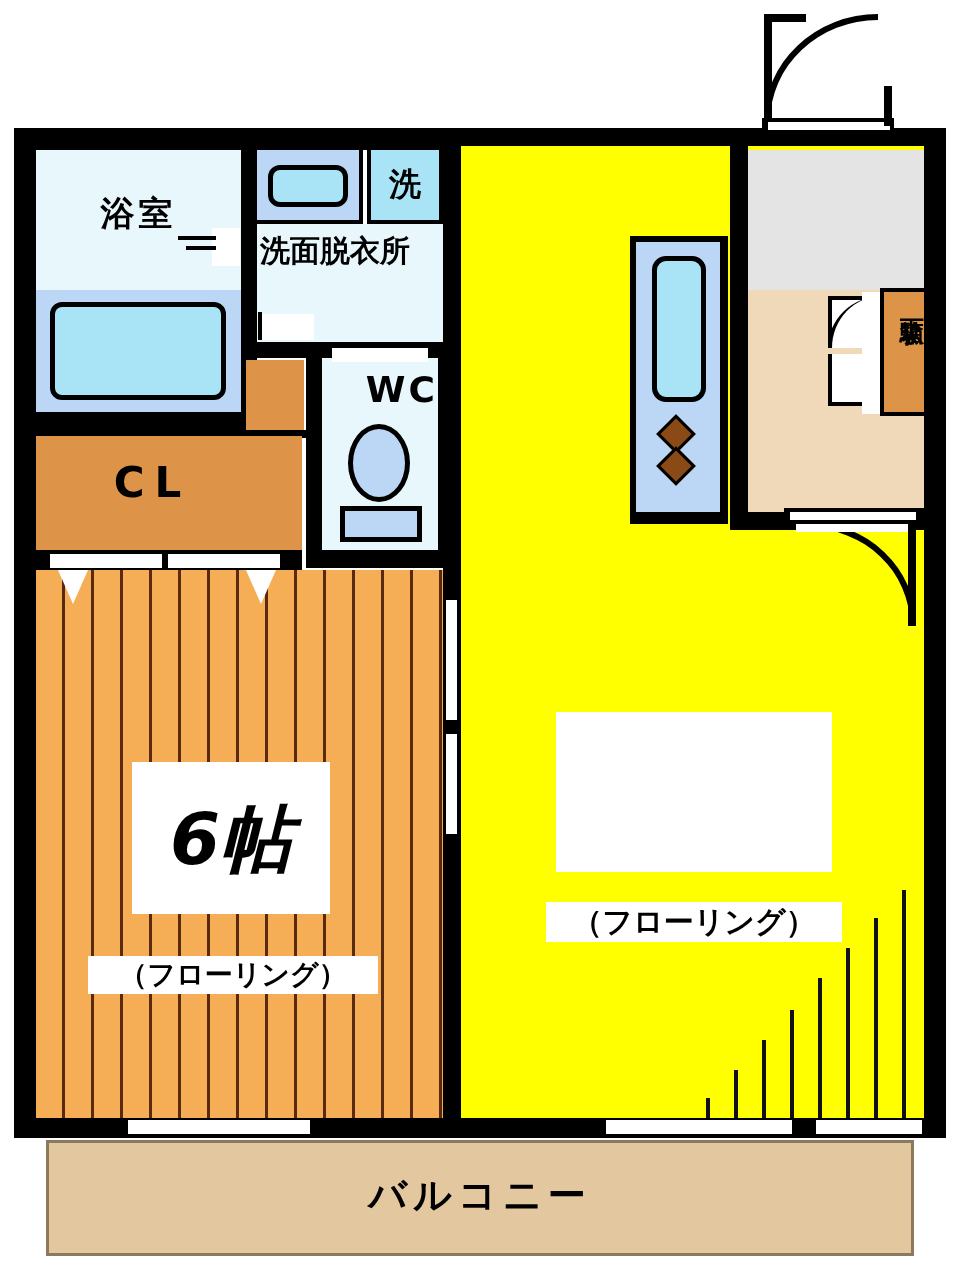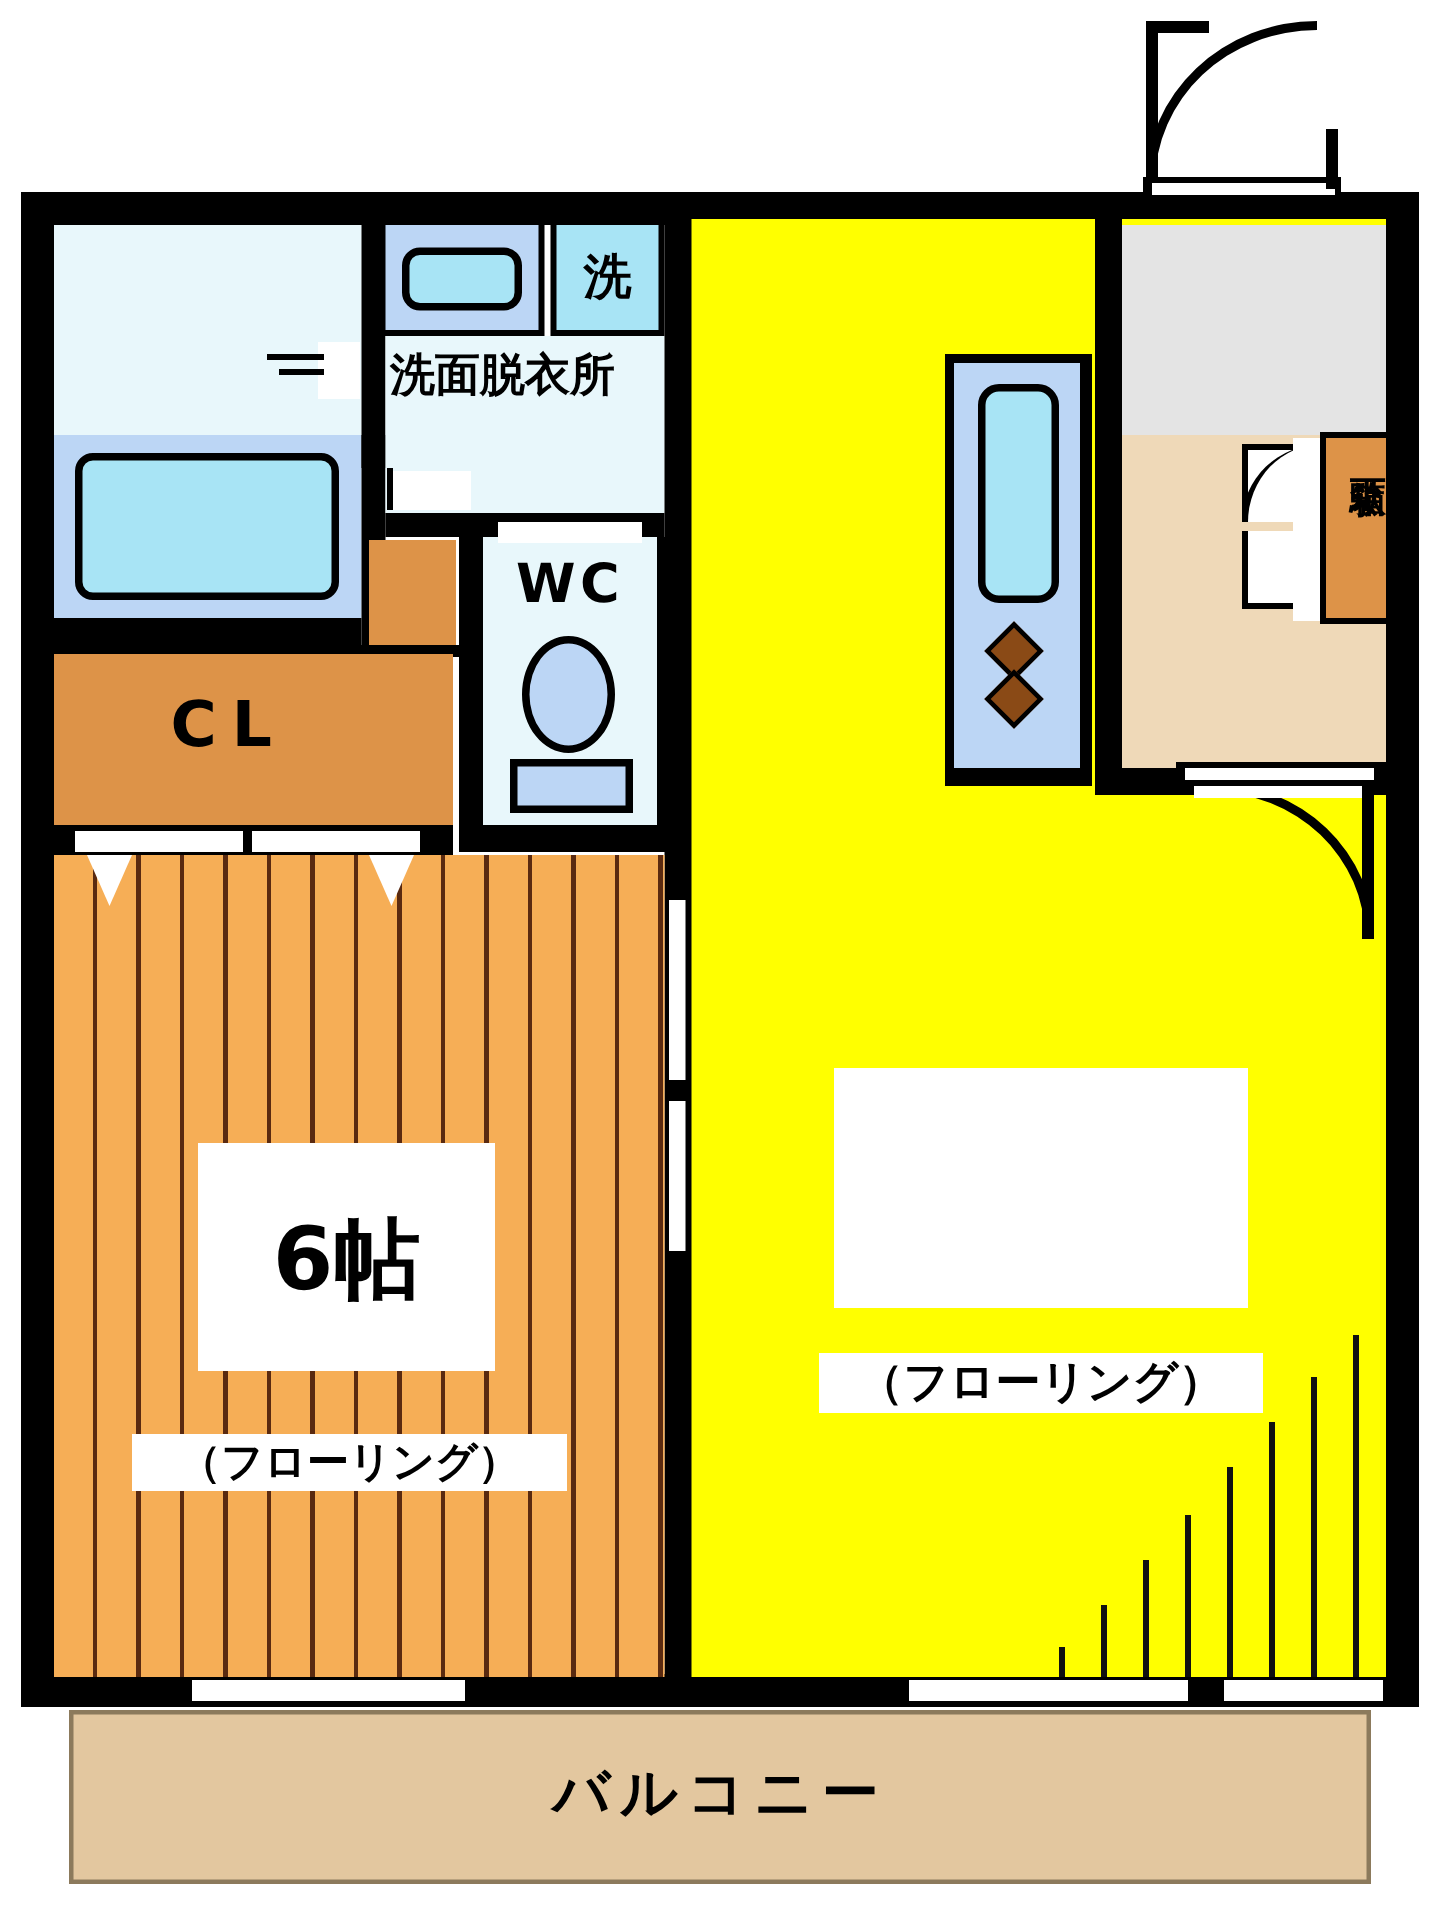--- a/index.html
+++ b/index.html
@@ -102,20 +102,21 @@
   <div class="abs wall" style="left:630px; top:236px; width:98px; height:288px;"></div>
   <div class="abs sink-box" style="left:636px; top:242px; width:84px; height:270px;"></div>
   <div class="abs" style="left:652px; top:256px; width:54px; height:146px; background:#a8e4f5;
               border:5px solid #000; border-radius:14px; box-sizing:border-box;"></div>
   <div class="abs" style="left:662px; top:420px; width:28px; height:28px; background:#8a4a16;
               border:3px solid #000; box-sizing:border-box; transform:rotate(45deg);"></div>
   <div class="abs" style="left:662px; top:452px; width:28px; height:28px; background:#8a4a16;
               border:3px solid #000; box-sizing:border-box; transform:rotate(45deg);"></div>
 
   <div class="abs room-bath" style="left:36px; top:150px; width:205px; height:140px;"></div>
+  <div class="abs lbl" style="left:36px; top:196px; width:205px; font-size:34px; letter-spacing:4px;">浴室</div>
 
   <div class="abs tub-area" style="left:36px; top:290px; width:205px; height:122px;"></div>
   <div class="abs" style="left:50px; top:302px; width:176px; height:98px; background:#a8e4f5;
               border:5px solid #000; border-radius:12px; box-sizing:border-box;"></div>
 
   <div class="abs wall" style="left:36px; top:412px; width:205px; height:18px;"></div>
 
   <div class="abs white" style="left:212px; top:228px; width:28px; height:38px;"></div>
   <div class="abs" style="left:178px; top:236px; width:38px; height:4px; background:#000;"></div>
   <div class="abs" style="left:186px; top:246px; width:30px; height:4px; background:#000;"></div>
@@ -134,21 +135,21 @@
   <div class="abs wall" style="left:367px; top:146px; width:76px; height:78px;"></div>
   <div class="abs wash-box" style="left:371px; top:150px; width:68px; height:70px;"></div>
   <div class="abs lbl" style="left:371px; top:168px; width:68px; font-size:32px;">洗</div>
 
   <div class="abs white" style="left:258px; top:314px; width:56px; height:26px;"></div>
   <div class="abs" style="left:258px; top:312px; width:4px; height:28px; background:#000;"></div>
 
   <div class="abs wall" style="left:257px; top:342px; width:186px; height:16px;"></div>
 
   <div class="abs room-bath" style="left:322px; top:358px; width:116px; height:192px;"></div>
-  <div class="abs lbl" style="left:322px; top:372px; width:116px; font-size:36px; letter-spacing:3px;">WC</div>
+  <div class="abs lbl" style="left:322px; top:372px; width:116px; font-size:36px; letter-spacing:3px;text-align:right;">WC</div>
   <div class="abs" style="left:348px; top:424px; width:62px; height:78px; background:#bcd6f5;
               border:5px solid #000; border-radius:50%; box-sizing:border-box;"></div>
   <div class="abs" style="left:340px; top:506px; width:82px; height:36px; background:#bcd6f5;
               border:5px solid #000; box-sizing:border-box;"></div>
 
   <div class="abs white" style="left:332px; top:348px; width:96px; height:14px;"></div>
 
   <div class="abs wall" style="left:306px; top:358px; width:16px; height:192px;"></div>
   <div class="abs wall" style="left:438px; top:358px; width:16px; height:192px;"></div>
   <div class="abs wall" style="left:306px; top:550px; width:148px; height:18px;"></div>
@@ -169,21 +170,21 @@
   <div class="abs white" style="left:168px; top:554px; width:112px; height:14px;"></div>
 
   <div class="abs planks" style="left:36px; top:570px; width:407px; height:548px;"></div>
 
   <div class="abs" style="left:58px; top:570px; width:30px; height:34px;
               background:#ffffff; clip-path: polygon(0 0, 100% 0, 50% 100%);"></div>
   <div class="abs" style="left:246px; top:570px; width:30px; height:34px;
               background:#ffffff; clip-path: polygon(0 0, 100% 0, 50% 100%);"></div>
 
   <div class="abs lbl lbl-box" style="left:132px; top:762px; width:198px; height:152px;">
-    <span class="lbl" style="font-size:58px; margin-top:1px;">6帖</span>
+    <span class="lbl" style="font-size:72px; margin-top:1px;font-style:italic;">6帖</span>
   </div>
   <div class="abs lbl lbl-box" style="left:88px; top:956px; width:290px; height:38px;">
     <span class="lbl" style="font-size:28px;">（フローリング）</span>
   </div>
 
   <div class="abs genkan" style="left:748px; top:150px; width:176px; height:140px;"></div>
 
   <div class="abs wall" style="left:730px; top:146px; width:18px; height:144px;"></div>
 
   <div class="abs tataki" style="left:748px; top:290px; width:176px; height:222px;"></div>

